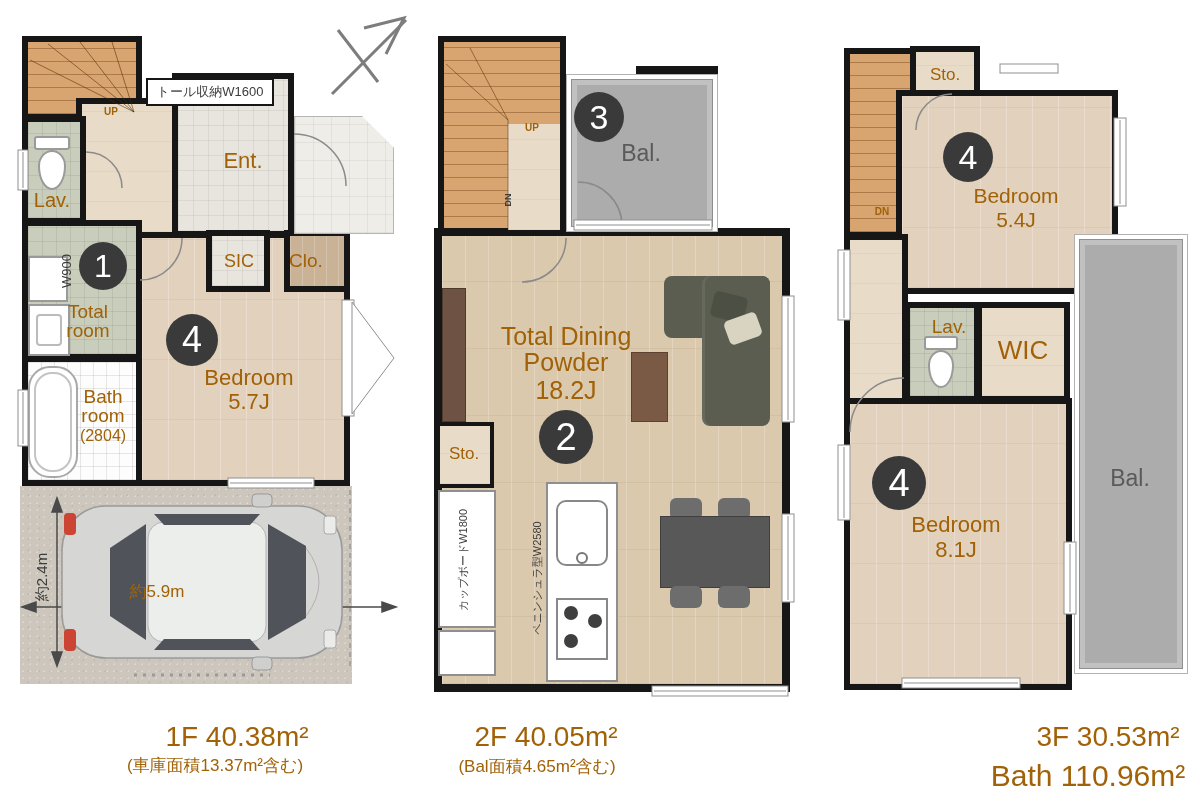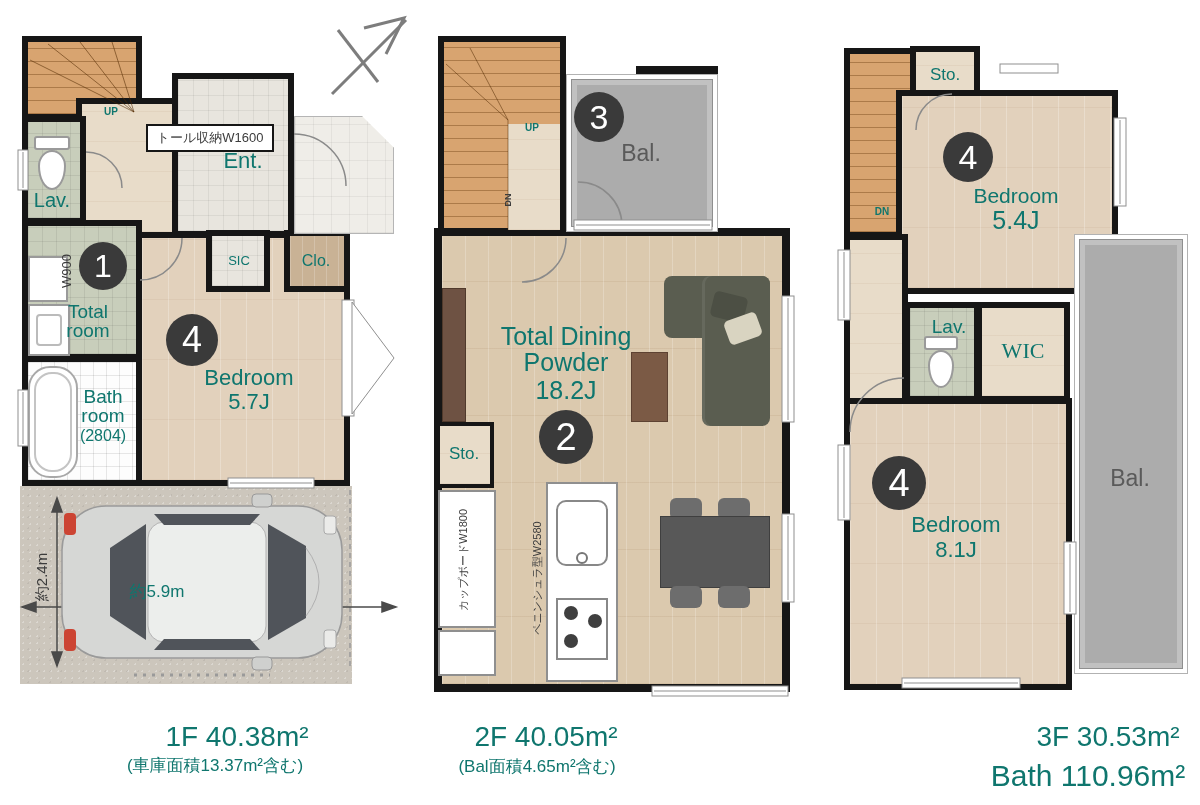--- a/index.html
+++ b/index.html
@@ -33,26 +33,26 @@
   .bg-garage { background-color:#ccc6bc;
     background-image: radial-gradient(rgba(255,255,255,.3) 1px, rgba(0,0,0,0) 1px),
                       radial-gradient(rgba(0,0,0,.06) 1px, rgba(0,0,0,0) 1px);
     background-size: 7px 7px, 11px 11px; background-position: 0 0, 3px 4px; }
   .bg-balcony { background-color:#acacac; border:5px solid #c1c1c1;
     box-shadow: 0 0 0 1px #8f8f8f, 0 0 0 5px #ffffff, 0 0 0 6px #b2b2b2; }
   .porch { position:absolute; background-color:#efede8; border:1px solid #b5b5b5;
     background-image: repeating-linear-gradient(90deg, rgba(0,0,0,.05) 0 1px, rgba(0,0,0,0) 1px 18px),
                       repeating-linear-gradient(0deg, rgba(0,0,0,.05) 0 1px, rgba(0,0,0,0) 1px 18px);
     clip-path: polygon(0 0, 68% 0, 100% 27%, 100% 100%, 0 100%); }
-  .lbl { position:absolute; transform:translate(-50%,-50%); white-space:nowrap; color:#0f766e; line-height:1.05; z-index:20; }
+  .lbl { position:absolute; transform:translate(-50%,-50%); white-space:nowrap; color:#a16207; line-height:1.05; z-index:20; }
   .vlbl { position:absolute; transform:translate(-50%,-50%) rotate(-90deg); white-space:nowrap; color:#3c3c3c; z-index:20; }
   .num { position:absolute; transform:translate(-50%,-50%); background:#3a3a3a; color:#fff;
     border-radius:50%; display:flex; align-items:center; justify-content:center; z-index:20; font-weight:400; }
   .wallbox { position:absolute; background:#161616; }
-  .whitebox { position:absolute; background:#fff; border:2px solid #161616; display:flex; align-items:center; justify-content:center; z-index:22;margin-top:46px; }
+  .whitebox { position:absolute; background:#fff; border:2px solid #161616; display:flex; align-items:center; justify-content:center; z-index:22; }
   .fixture { position:absolute; background:#fff; border:2px solid #9a9a9a; z-index:6; }
   .svg-overlay { position:absolute; left:0; top:0; z-index:8; pointer-events:none; }
   .furn { position:absolute; z-index:6; }
 </style>
 </head>
 <body>
 
 <div class="stage">
 
   <div>
@@ -86,22 +86,22 @@
     <div class="lbl" style="left:111px;top:112px;font-size:10px;font-weight:bold;">UP</div>
     <div class="lbl" style="left:243px;top:161px;font-size:22px;">Ent.</div>
     <div class="lbl" style="left:52px;top:200px;font-size:20px;">Lav.</div>
     <div class="vlbl" style="left:66px;top:271px;font-size:13px;">W900</div>
     <div class="num" style="left:103px;top:266px;width:48px;height:48px;font-size:32px;">1</div>
     <div class="lbl" style="left:88px;top:312px;font-size:19px;">Total</div>
     <div class="lbl" style="left:88px;top:331px;font-size:19px;">room</div>
     <div class="lbl" style="left:103px;top:397px;font-size:19px;">Bath</div>
     <div class="lbl" style="left:103px;top:416px;font-size:19px;">room</div>
     <div class="lbl" style="left:103px;top:436px;font-size:16px;">(2804)</div>
-    <div class="lbl" style="left:239px;top:261px;font-size:13px;">SIC</div>
-    <div class="lbl" style="left:316px;top:261px;font-size:16px;">Clo.</div>
+    <div class="lbl" style="left:239px;top:261px;font-size:18px;">SIC</div>
+    <div class="lbl" style="left:306px;top:261px;font-size:19px;">Clo.</div>
     <div class="num" style="left:192px;top:340px;width:52px;height:52px;font-size:36px;">4</div>
     <div class="lbl" style="left:249px;top:378px;font-size:22px;">Bedroom</div>
     <div class="lbl" style="left:249px;top:402px;font-size:22px;">5.7J</div>
     <div class="vlbl" style="left:42px;top:577px;font-size:15px;">約2.4m</div>
     <div class="lbl" style="left:157px;top:592px;font-size:17px;">約5.9m</div>
     <div class="lbl" style="left:237px;top:737px;font-size:28px;">1F 40.38m²</div>
     <div class="lbl" style="left:215px;top:766px;font-size:17px;">(車庫面積13.37m²含む)</div>
   </div>
 
   <div>
@@ -158,23 +158,23 @@
     <div class="room bg-wood-bed" style="left:844px;top:398px;width:228px;height:292px;"></div>
     <div class="bg-balcony" style="position:absolute;left:1080px;top:240px;width:102px;height:428px;z-index:3;"></div>
 
     <div class="fixture" style="left:924px;top:336px;width:34px;height:14px;border-radius:3px;"></div>
     <div class="fixture" style="left:928px;top:350px;width:26px;height:38px;border-radius:50% 50% 50% 50%/40% 40% 60% 60%;"></div>
 
     <div class="lbl" style="left:882px;top:212px;font-size:10px;font-weight:bold;">DN</div>
     <div class="lbl" style="left:945px;top:75px;font-size:17px;">Sto.</div>
     <div class="num" style="left:968px;top:157px;width:50px;height:50px;font-size:34px;">4</div>
     <div class="lbl" style="left:1016px;top:196px;font-size:21px;">Bedroom</div>
-    <div class="lbl" style="left:1016px;top:220px;font-size:25px;">5.4J</div>
+    <div class="lbl" style="left:1016px;top:220px;font-size:21px;">5.4J</div>
     <div class="lbl" style="left:949px;top:327px;font-size:19px;">Lav.</div>
-    <div class="lbl" style="left:1023px;top:351px;font-size:22px;font-family:Liberation Serif, serif;">WIC</div>
+    <div class="lbl" style="left:1023px;top:351px;font-size:26px;">WIC</div>
     <div class="num" style="left:899px;top:483px;width:54px;height:54px;font-size:38px;">4</div>
     <div class="lbl" style="left:956px;top:525px;font-size:22px;">Bedroom</div>
     <div class="lbl" style="left:956px;top:550px;font-size:22px;">8.1J</div>
     <div class="lbl" style="left:1130px;top:478px;font-size:23px;color:#5a5a5a;">Bal.</div>
     <div class="lbl" style="left:1108px;top:737px;font-size:28px;">3F 30.53m²</div>
     <div class="lbl" style="left:1088px;top:776px;font-size:30px;">Bath 110.96m²</div>
   </div>
 
   <svg class="svg-overlay" width="1200" height="805" viewBox="0 0 1200 805">
 

